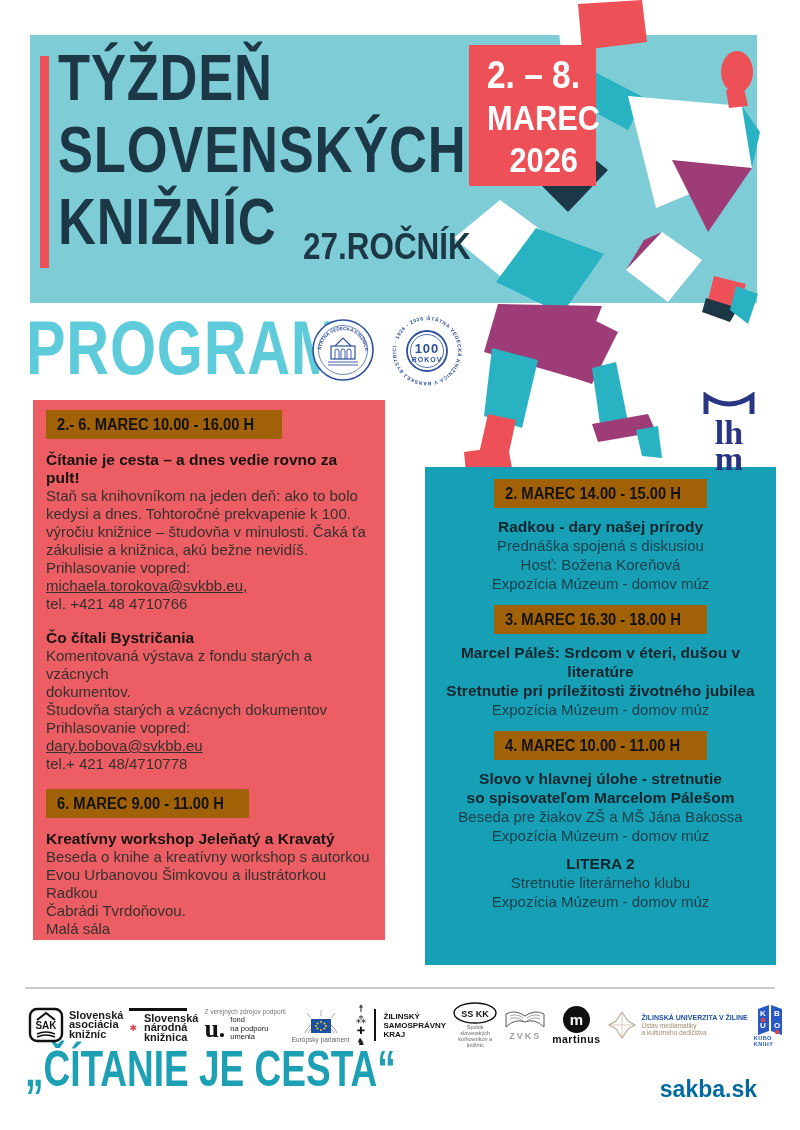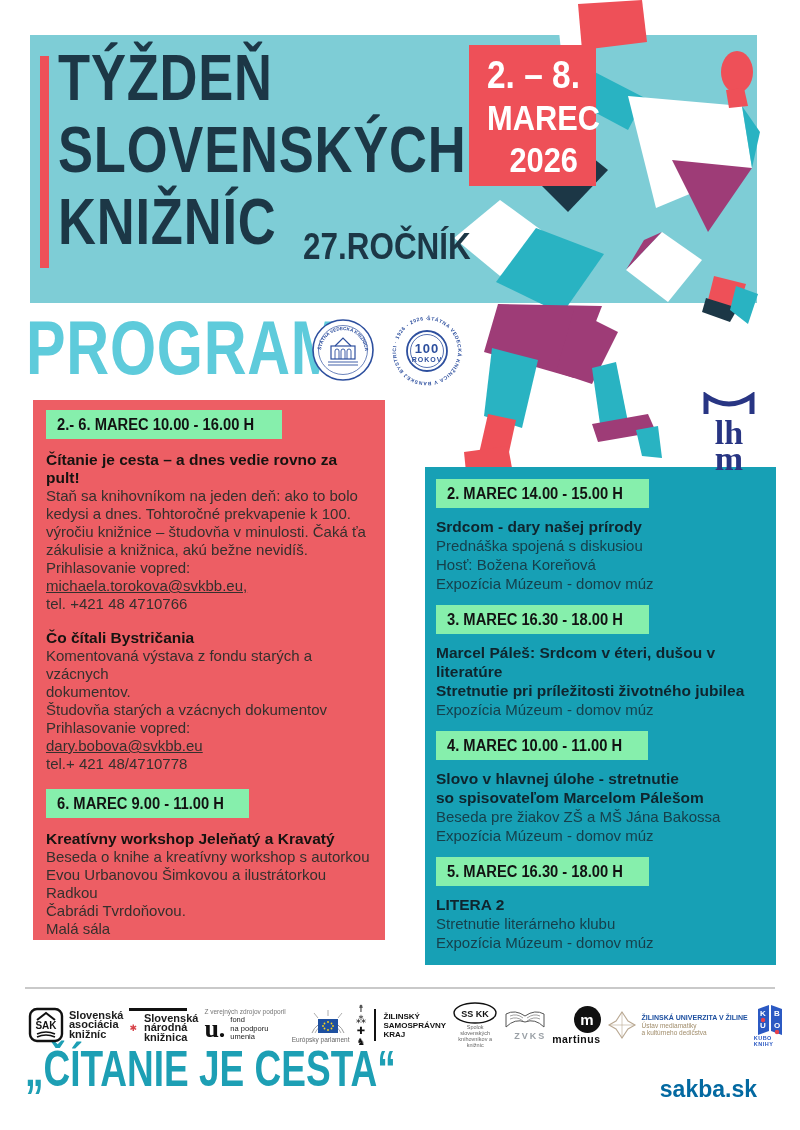--- a/index.html
+++ b/index.html
@@ -24,40 +24,40 @@
 
   
   .program-heading { position:absolute; left:26px; top:304px; font-size:76px; font-weight:700; color:#5ecbdb;
                      letter-spacing:1px; transform:scaleX(.78); transform-origin:left center; white-space:nowrap; z-index:3; }
   .stamp-a { position:absolute; left:311px; top:318px; z-index:3; }
   .stamp-b { position:absolute; left:388px; top:312px; z-index:3; }
   .lhm { position:absolute; left:699px; top:392px; z-index:3; }
 
   
   .panel-left  { position:absolute; left:33px;  top:400px; width:352px; height:540px; background:#ed5e64; padding:10px 13px; overflow:hidden; z-index:2; }
-  .panel-right { position:absolute; left:425px; top:467px; width:351px; height:498px; background:#17a0b5; padding:12px 11px; overflow:hidden; z-index:2; }
-  .timebox { display:inline-block; background:#86efac; color:#121212; font-weight:700; font-size:16px;
+  .panel-right { position:absolute; left:425px; top:467px; width:351px; height:498px; background:#17a0b5; padding:12px 11px; overflow:hidden; z-index:2;text-align:center; }
+  .timebox { display:inline-block; background:#a16207; color:#121212; font-weight:700; font-size:16px;
              padding:6px 11px 5px; white-space:nowrap; }
   .timebox span { display:inline-block; transform:scaleX(.92); transform-origin:left center; }
   .lines { white-space:pre-line; }
   .pl-title { font-weight:700; font-size:15.5px; line-height:18px; color:#161310; }
   .pl-body  { font-size:15px; line-height:18px; color:#35302d; }
   .pl-link  { font-size:15px; line-height:18px; color:#35302d; text-decoration:underline; display:inline-block; }
   .pl-tel   { font-size:15px; line-height:18px; color:#35302d; }
   .pr-title { font-weight:700; font-size:15.5px; line-height:19px; color:#0f252e; white-space:pre-line; }
   .pr-body  { font-size:15px; line-height:19px; color:#16404c; white-space:pre-line; }
   .mt12 { margin-top:12px; } .mt16 { margin-top:16px; } .mt9 { margin-top:9px; }
   .gap12 { margin-top:12px; }
 
   
   .footer-line { position:absolute; left:25px; top:987px; width:750px; height:2px; background:#c9c9c9; }
   .logos-row { position:absolute; left:28px; top:997px; width:744px; height:56px; display:flex;
                align-items:center; justify-content:space-between; gap:6px; z-index:2; }
   .lg { display:flex; align-items:center; gap:5px; }
-  .lg-col { display:flex; flex-direction:column; align-items:flex-end; gap:0; }
+  .lg-col { display:flex; flex-direction:column; align-items:center; gap:0; }
   .lg-lines { font-size:11px; line-height:9.5px; font-weight:700; color:#1b1b1b; white-space:pre-line; }
   .snk-bar { width:58px; height:3px; background:#111; margin-bottom:3px; }
   .snk-ast { color:#d8444a; font-size:9px; margin-right:2px; }
   .fpu-top { font-size:6.5px; color:#777; margin-bottom:1px; white-space:nowrap; }
   .fpu-u { font-family:"Liberation Serif", serif; font-weight:700; font-size:26px; line-height:22px; color:#111; }
   .fpu-lines { font-size:7.5px; line-height:8.5px; color:#222; white-space:pre-line; }
   .ep-label { font-size:6.5px; color:#666; margin-top:1px; white-space:nowrap; }
   .zsk-glyphs { font-size:10px; line-height:11px; color:#111; text-align:center; }
   .zsk-div { width:2px; height:32px; background:#111; margin:0 3px; }
   .zsk-lines { font-size:8px; line-height:9px; font-weight:700; color:#111; white-space:pre-line; }
@@ -188,21 +188,21 @@
 Malá sála
 Prihlasovanie vopred:</div>
     
     
   </div>
 
   <div class="panel-right">
     <div class="timebox">
       <span>2. MAREC 14.00 - 15.00 H</span>
     </div>
-    <div class="pr-title mt9">Srdcom - dary našej prírody</div>
+    <div class="pr-title mt9">Radkou - dary našej prírody</div>
     <div class="pr-body">Prednáška spojená s diskusiou
 Hosť: Božena Koreňová
 Expozícia Múzeum - domov múz</div>
 
     <div class="gap12">
       <div class="timebox">
         <span>3. MAREC 16.30 - 18.00 H</span>
       </div>
     </div>
     <div class="pr-title mt9">Marcel Páleš: Srdcom v éteri, dušou v literatúre
@@ -212,25 +212,20 @@
     <div class="gap12">
       <div class="timebox">
         <span>4. MAREC 10.00 - 11.00 H</span>
       </div>
     </div>
     <div class="pr-title mt9">Slovo v hlavnej úlohe - stretnutie
 so spisovateľom Marcelom Pálešom</div>
     <div class="pr-body">Beseda pre žiakov ZŠ a MŠ Jána Bakossa
 Expozícia Múzeum - domov múz</div>
 
-    <div class="gap12">
-      <div class="timebox">
-        <span>5. MAREC 16.30 - 18.00 H</span>
-      </div>
-    </div>
     <div class="pr-title mt9">LITERA 2</div>
     <div class="pr-body">Stretnutie literárneho klubu
 Expozícia Múzeum - domov múz</div>
   </div>
 
   <div class="footer-line"></div>
 
   <div class="logos-row">
 
     <div class="lg">

